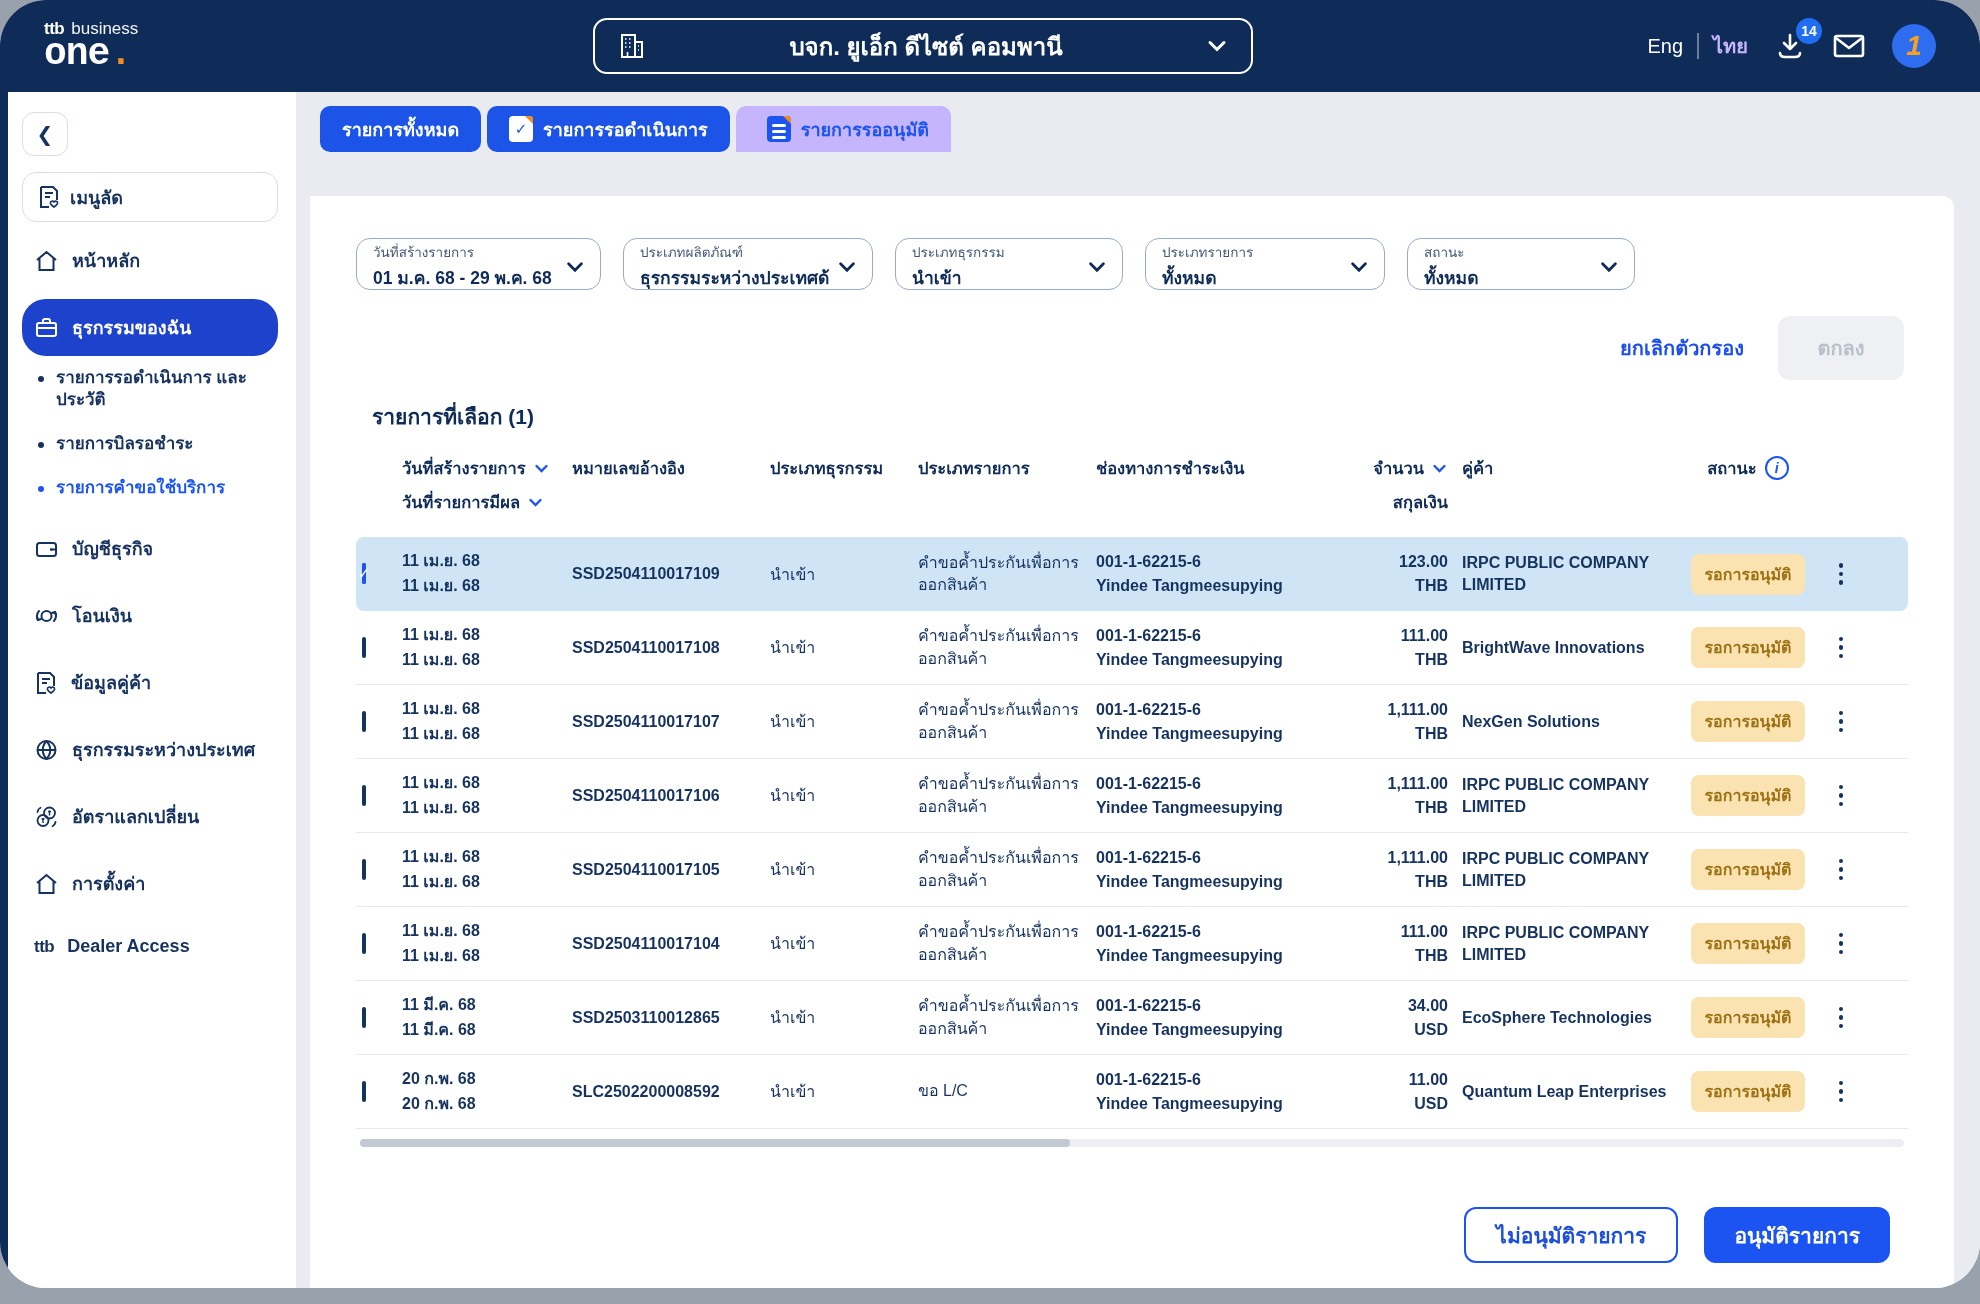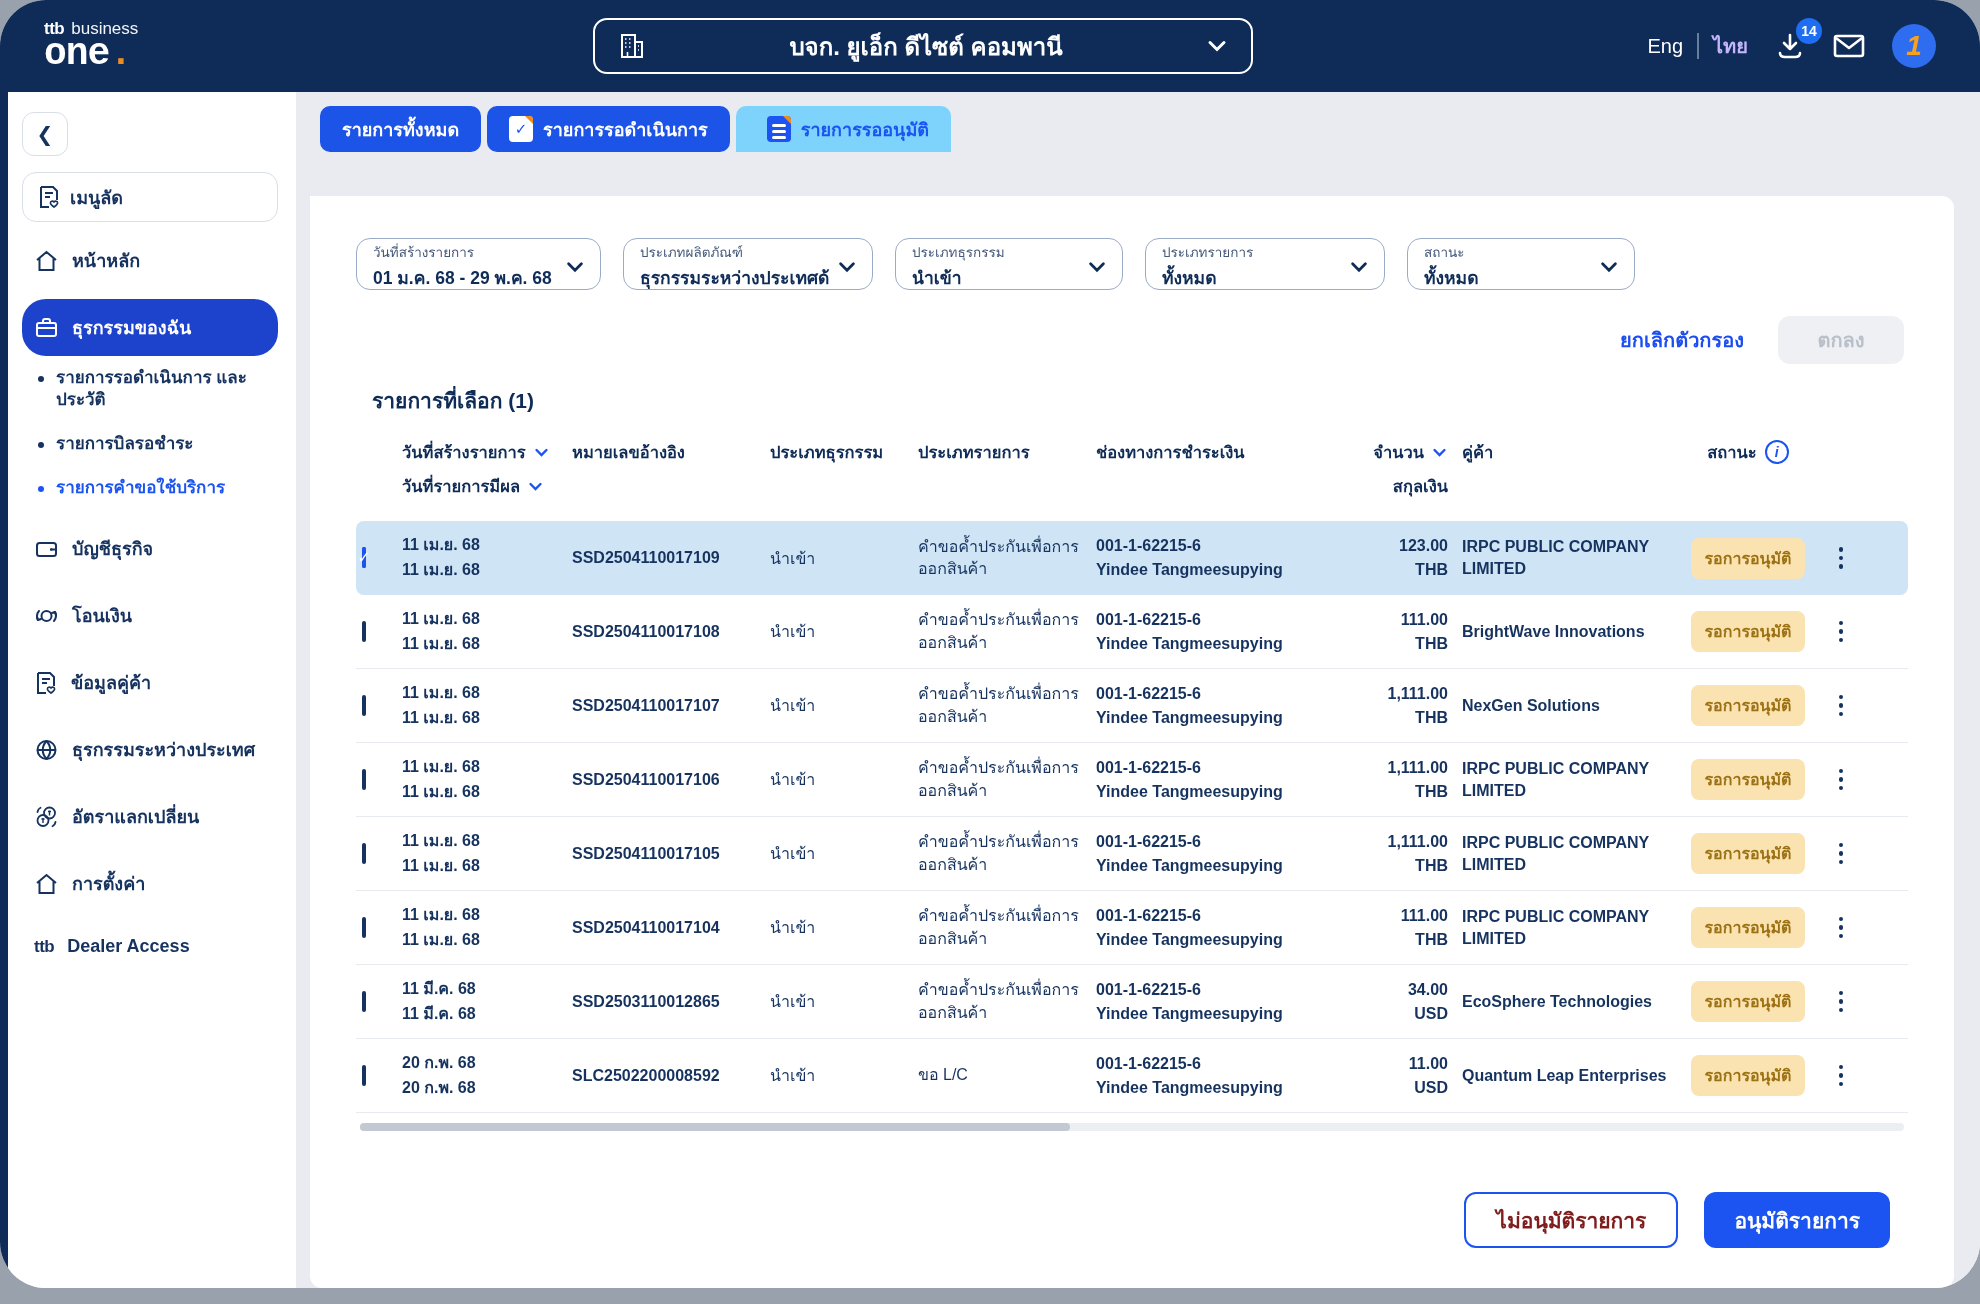--- a/index.html
+++ b/index.html
@@ -39,41 +39,41 @@
   .sub-item.active { color:#1b54f0; }
   .sub-item.active .dot { background:#1b54f0; }
   .sidebar svg { stroke:#16325f; flex-shrink:0; }
   .ttb-mark { font-weight:800; font-size:17px; color:#16325f; letter-spacing:-0.5px; }
 
   .main { flex:1; background:#e9ebf0; padding:14px 26px 0 14px; display:flex; flex-direction:column; }
   
   .tabs { display:flex; gap:6px; padding-left:10px; }
   .tab { height:46px; display:flex; align-items:center; gap:10px; padding:0 22px; border-radius:10px 10px 0 0; font-size:18px; font-weight:700; }
   .tab.blue { background:#1d54e8; color:#fff; border-radius:10px; margin-bottom:4px; }
-  .tab.active { background:#7dd3fc; color:#1b54f0;padding-left:31px; }
+  .tab.active { background:#c4b5fd; color:#1b54f0;padding-left:31px; }
   .doc-ic { width:24px; height:26px; border-radius:4px; position:relative; }
   .doc-ic.white { background:#fff; }
   .doc-ic.blue { background:#1b54f0; }
   .doc-ic .fold { position:absolute; top:0; right:0; width:0; height:0; border-top:8px solid #f08b1d; border-left:8px solid transparent; border-radius:0 4px 0 0; }
   .doc-ic .check { position:absolute; inset:0; display:flex; align-items:center; justify-content:center; color:#1b54f0; font-size:15px; font-weight:800; }
   .doc-ic .lines { position:absolute; left:5px; right:5px; top:8px; }
   .doc-ic .lines i { display:block; height:2.5px; background:#fff; border-radius:2px; margin-bottom:3.5px; }
 
   .panel { background:#fff; border-radius:0 12px 12px 12px; flex:1; padding:42px 46px 0 46px; display:flex; flex-direction:column;margin-top:40px; }
   
   .filters { display:flex; gap:22px; }
   .filter { border:1.5px solid #9aabc7; border-radius:14px; height:52px; padding:5px 14px 0 16px; display:flex; align-items:center; position:relative; }
   .filter .txt { flex:1; overflow:hidden; }
   .filter .lbl { font-size:13.5px; color:#44597a; white-space:nowrap; }
   .filter .val { font-size:17.5px; font-weight:700; color:#0e2c57; white-space:nowrap; overflow:hidden; margin-top:1px; }
   .filter svg { flex-shrink:0; margin-left:6px; }
   .f1{width:245px} .f2{width:250px} .f3{width:228px} .f4{width:240px} .f5{width:228px}
   .filter-actions { display:flex; justify-content:flex-end; align-items:center; gap:34px; margin:26px 4px 6px 0; }
   .clear-link { color:#1b4df0; font-size:20px; font-weight:800; }
-  .ok-btn { width:126px; height:48px; border-radius:12px; background:#eef0f4; color:#b9c0ca; font-size:20px; font-weight:700; border:none; display:flex; align-items:center; justify-content:center; }
+  .ok-btn { width:126px; height:64px; border-radius:12px; background:#eef0f4; color:#b9c0ca; font-size:20px; font-weight:700; border:none; display:flex; align-items:center; justify-content:center; }
 
   
   .tbl-title { font-size:21px; font-weight:800; color:#0e2c57; margin:14px 0 18px 16px; }
   .grid { display:grid; grid-template-columns:46px 170px 198px 148px 178px 240px 112px 14px 206px 160px 26px; align-items:center; }
   .thead { padding:4px 0 14px 0; color:#0e2c57; font-size:16.5px; font-weight:700; align-items:start; }
   .thead .two-line > div { display:flex; align-items:center; gap:7px; margin-bottom:8px; }
   .th-right { text-align:right; }
   .th-right > div { display:flex; justify-content:flex-end; align-items:center; gap:7px; margin-bottom:8px; }
   .th-status { display:flex; align-items:center; justify-content:center; gap:8px; }
   .info-i { width:24px; height:24px; border:2px solid #1b54f0; border-radius:50%; color:#1b54f0; font-size:14px; font-weight:800; display:flex; align-items:center; justify-content:center; font-style:italic; }
@@ -91,21 +91,21 @@
   .kebab i { width:4.5px; height:4.5px; border-radius:50%; background:#16335f; }
   .checkbox { width:24px; height:24px; border:2.5px solid #16325f; border-radius:7px; background:#fff; margin-left:6px; }
   .checkbox.checked { background:#1b54f0; border-color:#1b54f0; position:relative; }
   .checkbox.checked::after { content:"✓"; position:absolute; inset:0; color:#fff; font-size:16px; font-weight:800; display:flex; align-items:center; justify-content:center; }
 
   .hscroll { height:8px; background:#eceef2; border-radius:4px; margin:10px 4px 0 4px; position:relative; }
   .hscroll .thumb { position:absolute; left:0; top:0; height:8px; width:46%; background:#c3c9d2; border-radius:4px; }
 
   .footer-actions { display:flex; justify-content:flex-end; gap:26px; padding:60px 18px 40px 0; margin-top:auto; }
   .btn { height:56px; border-radius:12px; font-size:21px; font-weight:800; display:flex; align-items:center; justify-content:center; padding:0 30px; border:none; }
-  .btn.outline { background:#fff; border:2px solid #1b54f0; color:#7f1d1d; }
+  .btn.outline { background:#fff; border:2px solid #1b54f0; color:#1d4ed8; }
   .btn.solid { background:#1b54f0; color:#fff; }
 </style>
 </head>
 <body>
 
 <div class="window">
 
   <div class="topbar">
     <div class="brand">
       <div class="row1">

